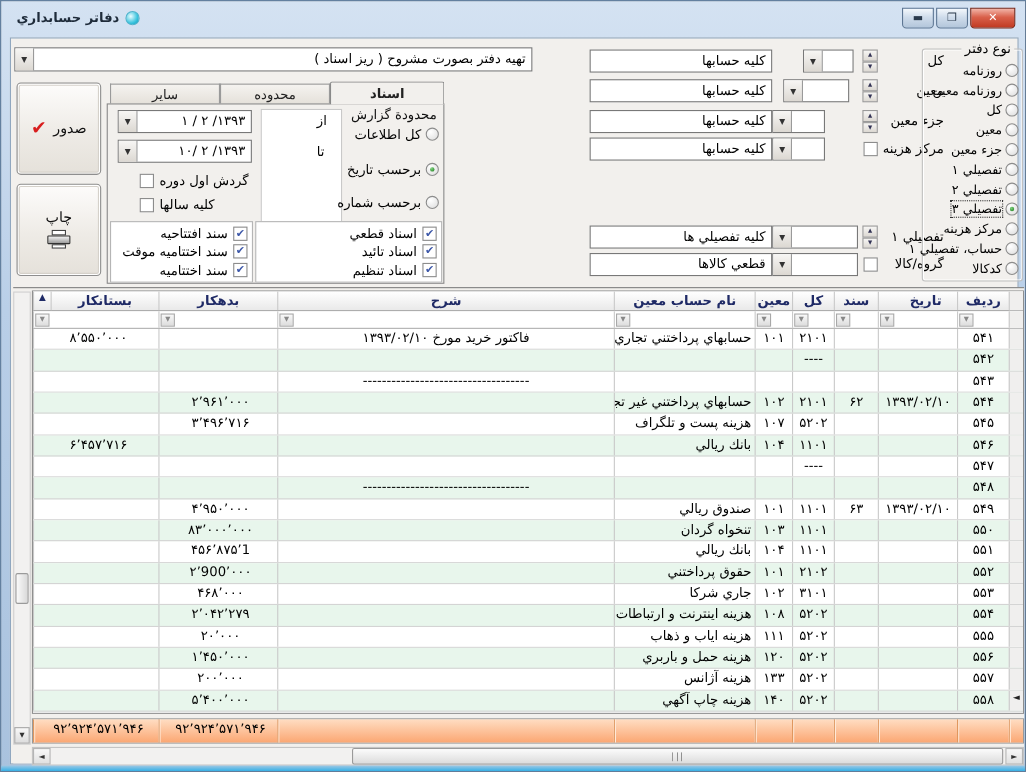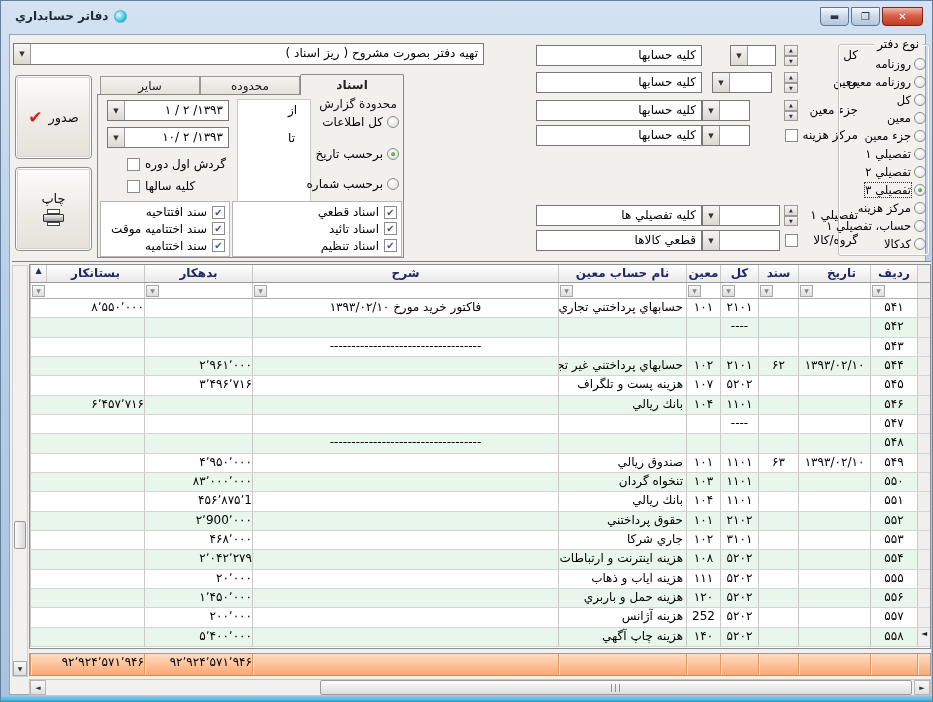--- a/index.html
+++ b/index.html
@@ -109,21 +109,21 @@
     height:100%;padding-top:1px;}
   .g-head{height:18px;border-bottom:1px solid #9a9a9a;background:linear-gradient(#ffffff,#e9e9e9);}
   .g-head .c{font-weight:bold;color:#1f2a66;text-align:center;font-size:12px;}
   .g-filter{height:16px;border-bottom:1px solid #b0b0b0;background:#fff;}
   .g-filter .c{display:flex;direction:ltr;align-items:center;padding:0;}
   .fbtn{width:13px;height:12px;margin-left:1px;border:1px solid #a8a8a8;
     background:linear-gradient(#f8f8f8,#ddd);color:#888;font-size:6px;line-height:10px;text-align:center;}
   .g-data{height:19.33px;border-bottom:1px solid #d4d4d4;}
   .g-data.alt{background:#e8f6ec;}
   .ind{width:13px;background:#f0efee;text-align:center;font-size:8px;color:#222;border-left:1px solid #c9c9c9;}
-  .t-c{text-align:center;} .t-r{text-align:right;padding-right:3px;} .t-amt{text-align:right;padding-left:4px;direction:ltr;}
+  .t-c{text-align:center;} .t-r{text-align:right;padding-right:3px;} .t-amt{text-align:center;padding-left:4px;direction:ltr;}
   .g-total{position:absolute;left:17px;top:391px;width:902px;height:23px;border:1px solid #9a9a9a;}
   .g-total .g-row{height:21px;}
   .g-total .c{background:linear-gradient(#ffddc2,#fba773);border-left:1px solid #e0975e;
     box-shadow:inset 1px 0 0 #ffe9d8;}
   .hscroll{position:absolute;left:17px;top:417px;width:902px;height:17px;background:#f2f1f0;
     border:1px solid #c4c4c4;}
   .hbtn{position:absolute;top:0;width:16px;height:15px;font-size:7px;color:#333;text-align:center;
     line-height:14px;border:1px solid #b5b5b5;background:linear-gradient(#f8f8f8,#e0e0e0);}
   .hthumb{position:absolute;left:290px;top:0px;width:592px;height:15px;border:1px solid #9a9a9a;border-radius:2px;
     background:linear-gradient(#fbfbfb,#dcdcdc);display:flex;align-items:center;justify-content:center;}
@@ -601,21 +601,21 @@
             <div class="c t-c" style="width: 306px;"></div>
             <div class="c t-amt" style="width: 108px;">۱٬۴۵۰٬۰۰۰</div>
             <div class="c t-amt" style="width: 114px;"></div>
           </div>
           <div class="g-row g-data">
             <div class="c ind"></div>
             <div class="c t-c" style="width: 47px;">۵۵۷</div>
             <div class="c t-c" style="width: 72px;"></div>
             <div class="c t-c" style="width: 40px;"></div>
             <div class="c t-c" style="width: 38px;">۵۲۰۲</div>
-            <div class="c t-c" style="width: 34px;">252</div>
+            <div class="c t-c" style="width: 34px;">۱۳۳</div>
             <div class="c t-r" style="width: 128px;">هزينه آژانس</div>
             <div class="c t-c" style="width: 306px;"></div>
             <div class="c t-amt" style="width: 108px;">۲۰۰٬۰۰۰</div>
             <div class="c t-amt" style="width: 114px;"></div>
           </div>
           <div class="g-row g-data alt">
             <div class="c ind">◄</div>
             <div class="c t-c" style="width: 47px;">۵۵۸</div>
             <div class="c t-c" style="width: 72px;"></div>
             <div class="c t-c" style="width: 40px;"></div>

